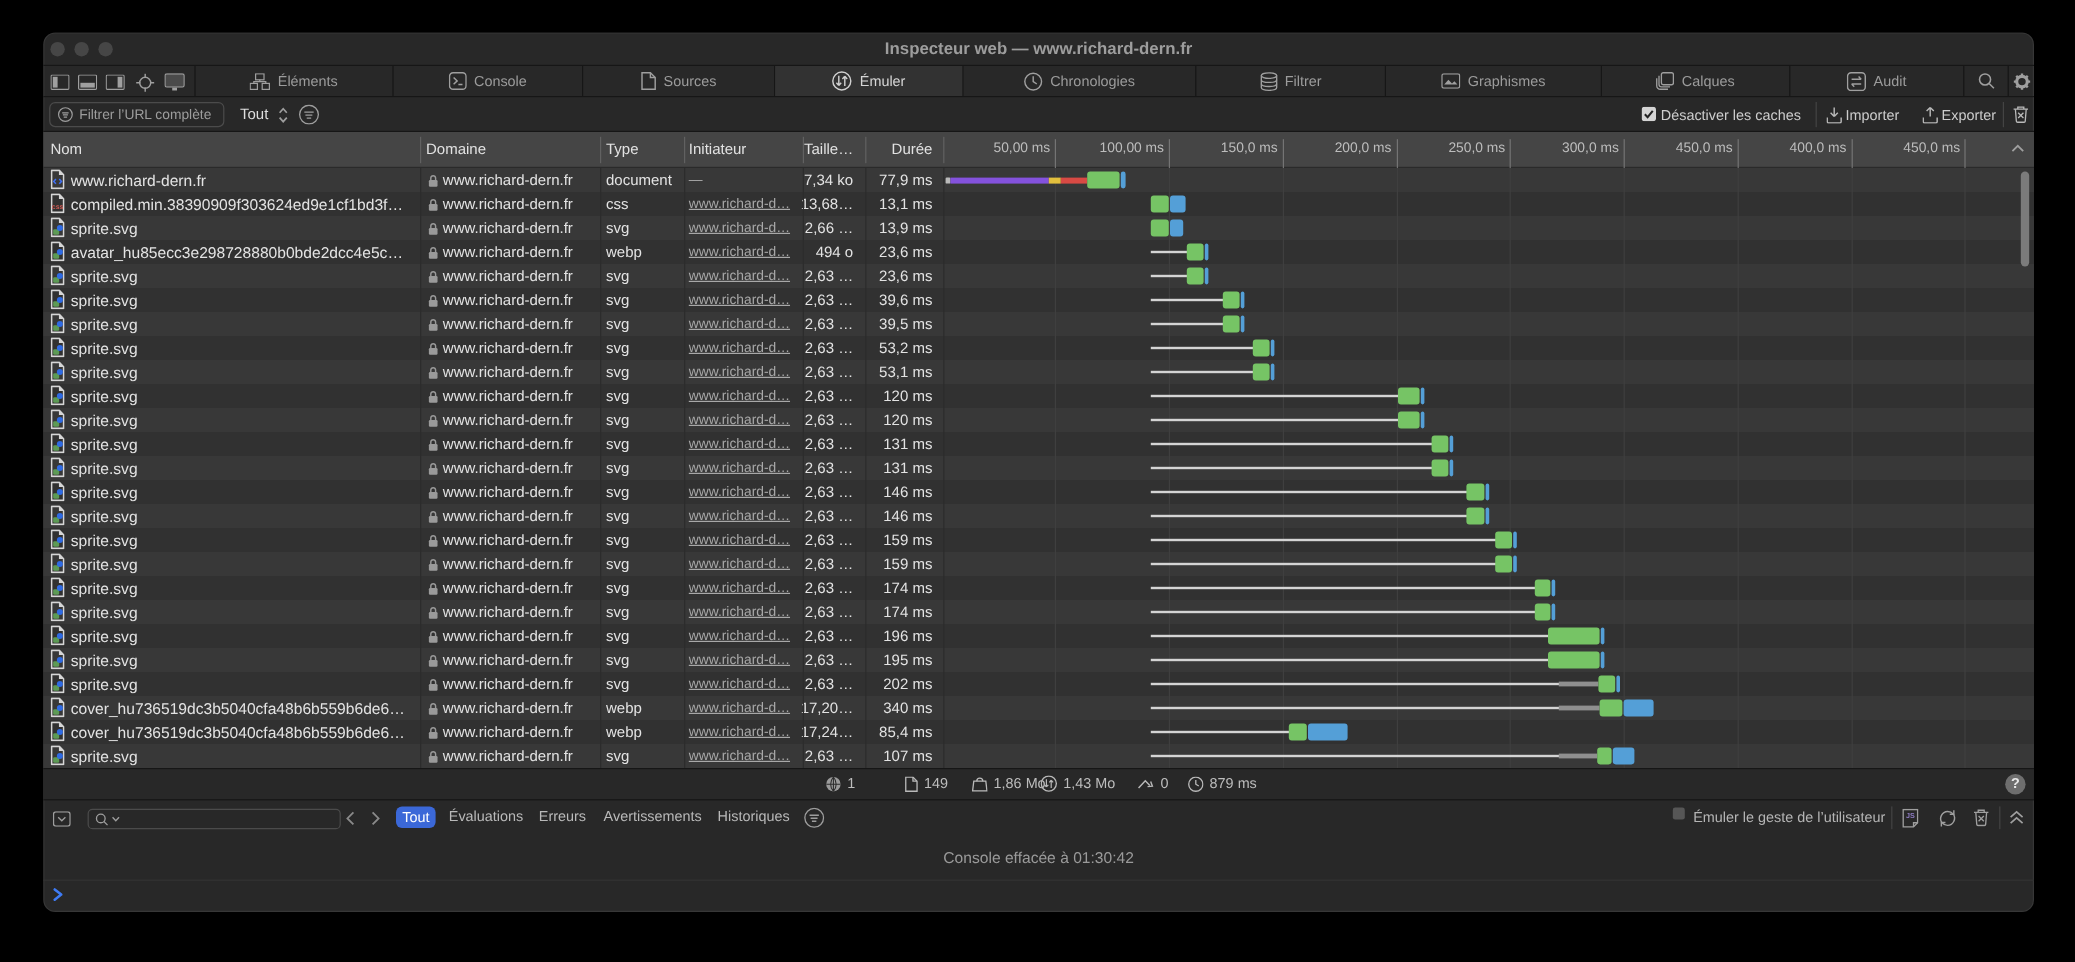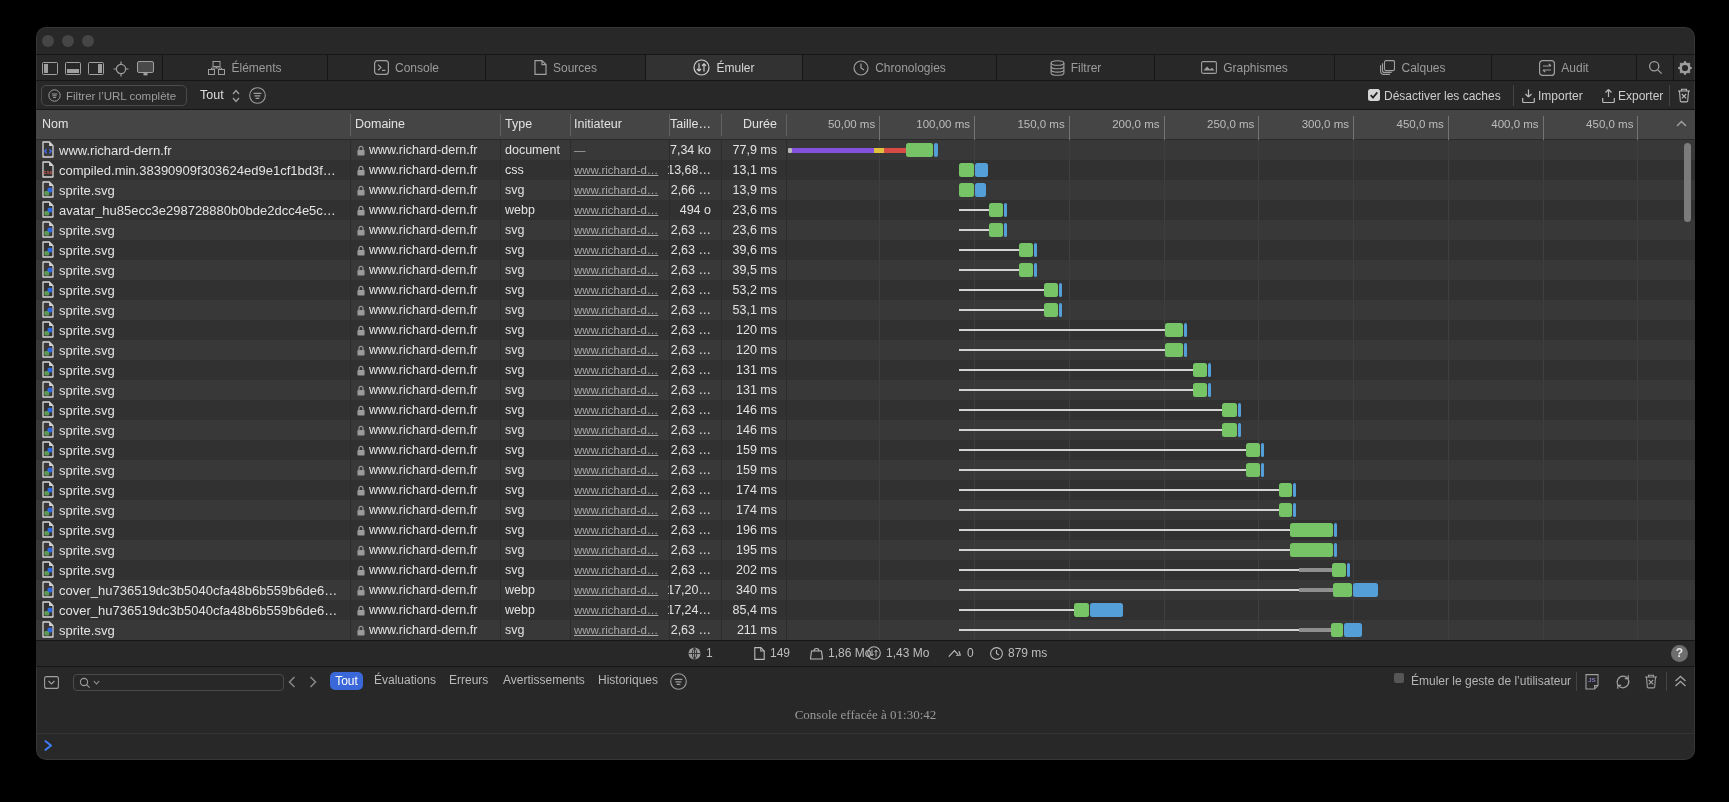--- a/index.html
+++ b/index.html
@@ -60,21 +60,21 @@
 #csearch { position:absolute; left:37px; top:7px; width:211px; height:17px;
   border:1px solid #4b4b4b; border-radius:4px; display:flex; align-items:center;
   padding-left:5px; gap:2px; }
 .ctab { position:absolute; top:6px; }
 #pill { position:absolute; left:294px; top:5px; width:33px; height:18px;
   background:#3b68d8; border-radius:5px; color:#fff; text-align:center;
   line-height:18px; }
 
 #consmsg { position:absolute; left:0; top:669px; width:100%; height:38px;
   border-bottom:1px solid #343434; font-size:13px; color:#9a9a9a;
-  text-align:center; line-height:38px;font-family:Liberation Serif, serif; }
+  text-align:center; line-height:38px; }
 #prompt { position:absolute; left:0; top:707px; width:100%; height:26px; }
 </style></head>
 <body>
 
 <svg width="0" height="0" style="position:absolute">
 <defs>
 <symbol id="i-doc" viewBox="0 0 12 17">
  <path d="M1 1 h6.4 l3.6 3.6 V16 H1 z" fill="none" stroke="#d6d6d6" stroke-width="1.3" stroke-linejoin="round"></path>
  <path d="M7.1 0.8 V4.9 H11.2 Z" fill="#d6d6d6"></path>
 </symbol>
@@ -96,20 +96,21 @@
  <path d="M3 5.2 V3.4 a2 2 0 0 1 4 0 V5.2" fill="none" stroke="#9a9a9a" stroke-width="1.2"></path>
 </symbol>
 </defs>
 </svg>
 
 <div id="win">
   <div id="titlebar">
     <div class="tl" style="left:6px"></div>
     <div class="tl" style="left:26px"></div>
     <div class="tl" style="left:46px"></div>
+    <div id="title">Inspecteur web — www.richard-dern.fr</div>
   </div>
 
   <div id="tabbar">
     <div class="tab" style="width:127px;flex:none">
 
       <svg width="16" height="13" viewBox="0 0 16 13" style="position:absolute;left:6px;top:7px">
         <rect x="0.5" y="0.5" width="15" height="12" rx="1" fill="none" stroke="#9f9f9f"></rect>
         <rect x="2" y="2" width="4" height="9" fill="#9f9f9f"></rect>
       </svg>
       <svg width="16" height="13" viewBox="0 0 16 13" style="position:absolute;left:29px;top:7px">
@@ -638,21 +639,21 @@
           <use href="#i-img"></use>
         </svg>
 <span class="nm">sprite.svg</span>
 <svg class="lock">
           <use href="#i-lock"></use>
         </svg>
 <span class="dom">www.richard-dern.fr</span>
 <span class="typ">svg</span>
 <span class="init lnk">www.richard-d…</span>
 <span class="sz">2,63 …</span>
-<span class="dur">211 ms</span>
+<span class="dur">107 ms</span>
 </div>
 
     <div class="colline" style="left:314px"></div>
     <div class="colline" style="left:464px"></div>
     <div class="colline" style="left:534px"></div>
     <div class="colline" style="left:633px"></div>
     <div class="colline" style="left:685px"></div>
     <div class="colline" style="left:750px"></div>
     <div id="gridwrap" style="position:absolute;left:0;top:113px;width:100%;height:500px">
       <div style="position:absolute;left:843.2px;top:0;width:1px;height:100%;background:#3f3f3f"></div>

